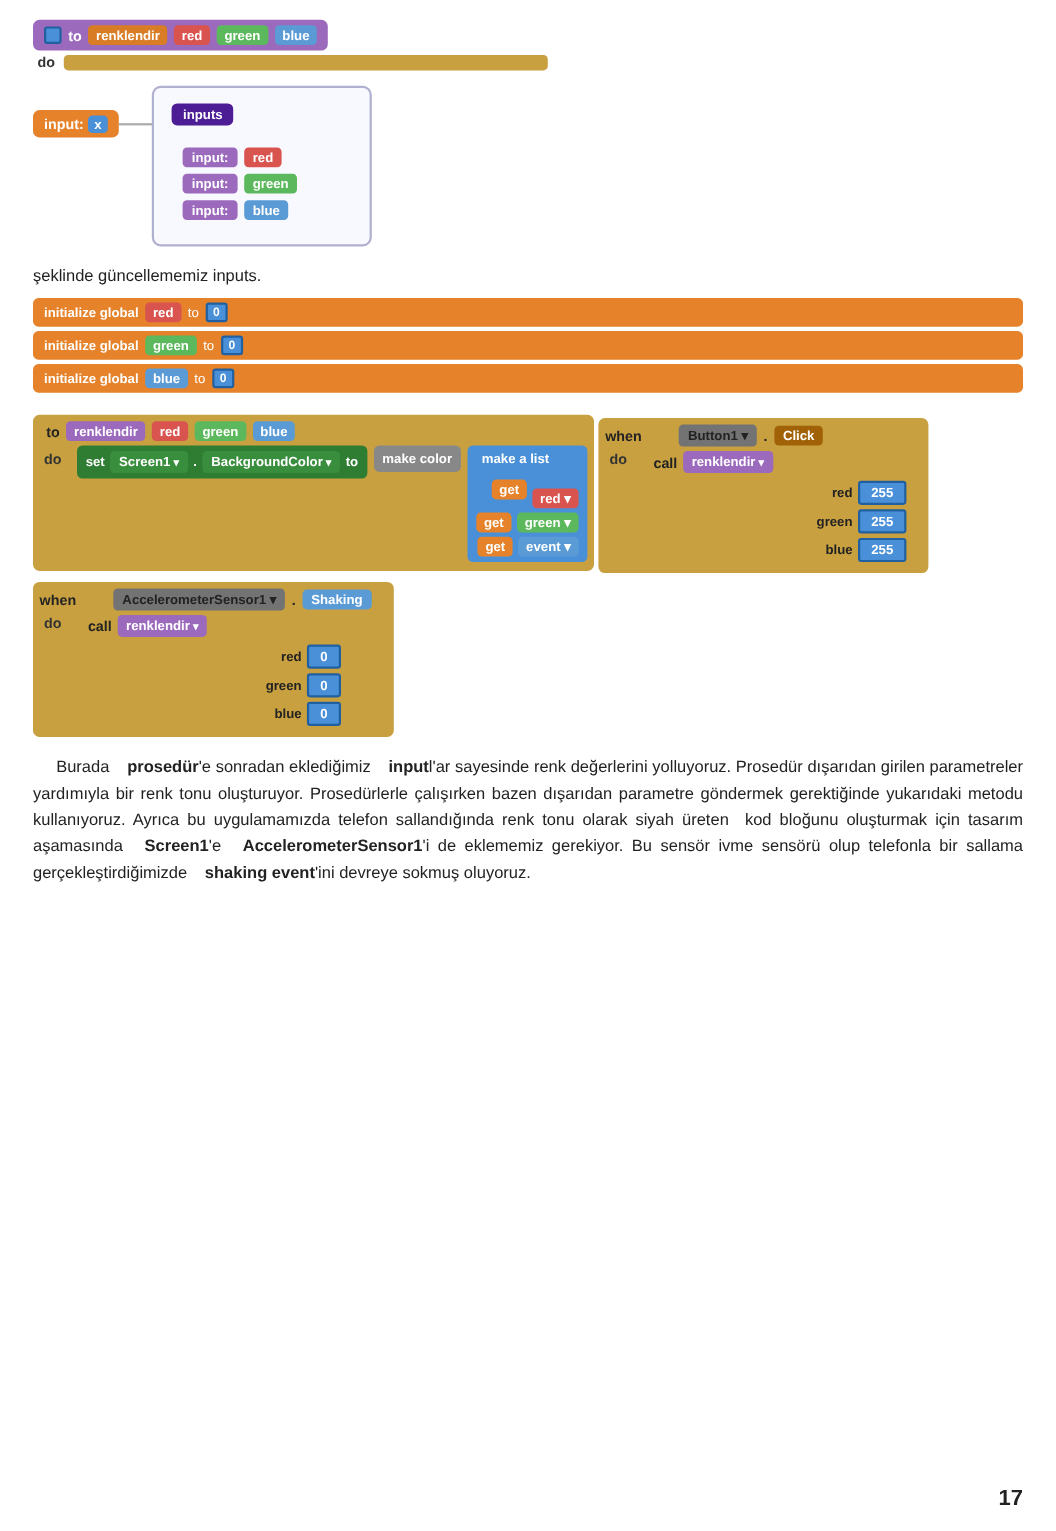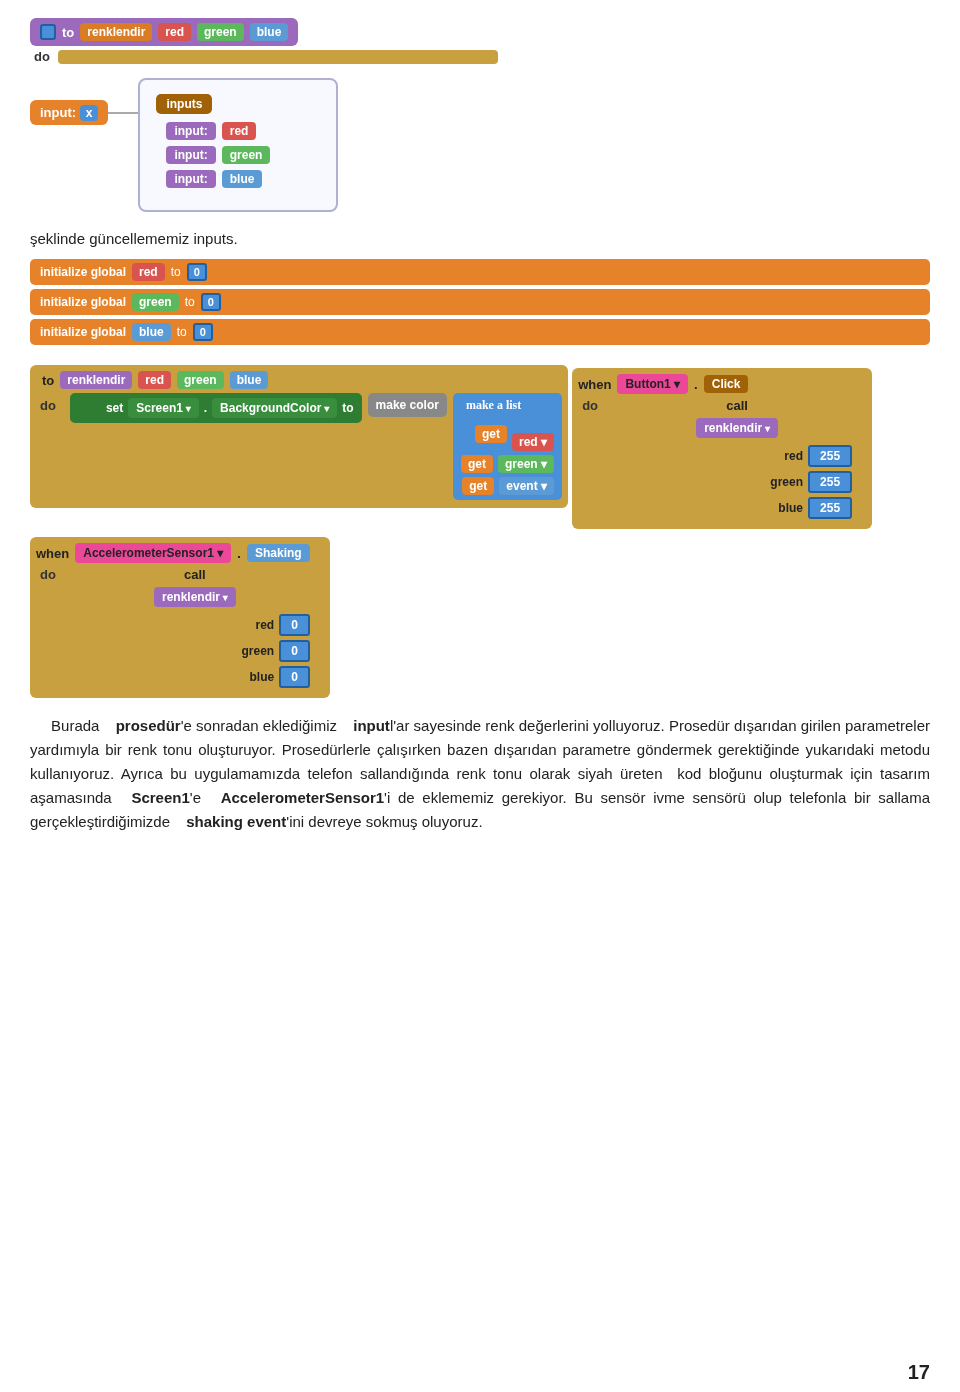--- a/index.html
+++ b/index.html
@@ -105,27 +105,27 @@
 
     
     .popup-panel {
       background: #f8f8ff;
       border: 2px solid #b0b0d0;
       border-radius: 8px;
       padding: 14px 16px 16px 16px;
       min-width: 200px;
     }
     .popup-panel .inputs-title {
-      background: #a16207;
+      background: #4c1d95;
       color: #fff;
       font-size: 12px;
       font-weight: bold;
       border-radius: 5px;
       padding: 3px 10px;
-      margin-bottom: 8px;
+      margin-bottom: 20px;
       display: inline-block;
     }
     .input-row {
       display: flex;
       align-items: center;
       gap: 6px;
       margin-bottom: 6px;
       margin-left: 10px;
     }
     .input-label {
@@ -237,26 +237,27 @@
       align-items: center;
       gap: 6px;
       margin-bottom: 4px;
     }
     .when-label {
       font-size: 13px;
       font-weight: bold;
       color: #222;
     }
     .event-pill {
-      background: #ec4899;
+      background: #737373;
       border-radius: 4px;
       padding: 3px 8px;
       font-size: 12px;
       font-weight: bold;
       color: #222;
+      margin-left: 28px;
     }
     .dot-label {
       font-size: 13px;
       font-weight: bold;
     }
     .click-text {
       background: #a16207;
       color: #fff;
       border-radius: 4px;
       padding: 2px 8px;
@@ -267,21 +268,20 @@
       display: flex;
       flex-direction: column;
       gap: 4px;
       margin-left: 10px;
     }
     .call-row {
       display: flex;
       align-items: center;
       gap: 5px;
       margin-bottom: 3px;
-      flex-direction: column;
     }
     .call-label {
       font-size: 13px;
       font-weight: bold;
       color: #222;
     }
     .renklendir-pill {
       background: #9c6abd;
       color: #fff;
       border-radius: 4px;
@@ -322,21 +322,21 @@
       line-height: 1.6;
       color: #222;
       text-align: justify;
       margin-bottom: 10px;
     }
     .para-text b { font-weight: bold; margin-left: 12px; }
 
     
     .page-number {
       position: absolute;
-      bottom: 8px;
+      bottom: 18px;
       right: 30px;
       font-size: 20px;
       font-weight: bold;
       color: #222;
     }
   </style>
 </head>
 <body>
 
 
@@ -420,33 +420,33 @@
     <span class="label-pill" style="background:#9c6abd;">renklendir</span>
     <span class="label-pill red-pill">red</span>
     <span class="label-pill green">green</span>
     <span class="label-pill blue-pill">blue</span>
   </div>
   
   <div style="display:flex;align-items:flex-start;gap:6px;">
     <span class="do-label" style="margin-top:5px;">do</span>
 
     <div style="background:#2e7d32;border-radius:5px;padding:5px 8px;display:inline-flex;align-items:center;gap:5px;">
-      <span style="color:#fff;font-size:12px;font-weight:bold;margin-left:28px;">set</span>
+      <span style="color:#fff;font-size:12px;font-weight:bold;">set</span>
       <span class="dropdown-pill">Screen1</span>
       <span style="color:#fff;font-size:12px;font-weight:bold;">.</span>
       <span class="dropdown-pill">BackgroundColor</span>
       <span style="color:#fff;font-size:12px;font-weight:bold;">to</span>
     </div>
 
     <div style="background:#888;border-radius:5px;padding:5px 8px;display:inline-flex;align-items:center;gap:5px;">
       <span style="color:#fff;font-size:12px;font-weight:bold;">make color</span>
     </div>
 
     <div style="background:#4a90d9;border-radius:5px;padding:5px 8px;display:inline-flex;flex-direction:column;gap:4px;">
-      <div style="display:flex;align-items:flex-end;gap:5px;font-family:Liberation Serif, serif;">
+      <div style="display:flex;align-items:flex-end;gap:5px;">
         <span class="blue-sq"></span>
         <span style="color:#fff;font-size:12px;font-weight:bold;">make a list</span>
       </div>
       <div style="display:flex;align-items:center;gap:5px;justify-content:flex-end;">
         <span class="get-pill">get</span>
         <span class="label-pill red-pill" style="cursor:pointer;margin-top:16px;">red ▾</span>
       </div>
       <div style="display:flex;align-items:center;gap:5px;justify-content:flex-end;">
         <span class="get-pill">get</span>
         <span class="label-pill green" style="cursor:pointer;text-align:center;">green ▾</span>

